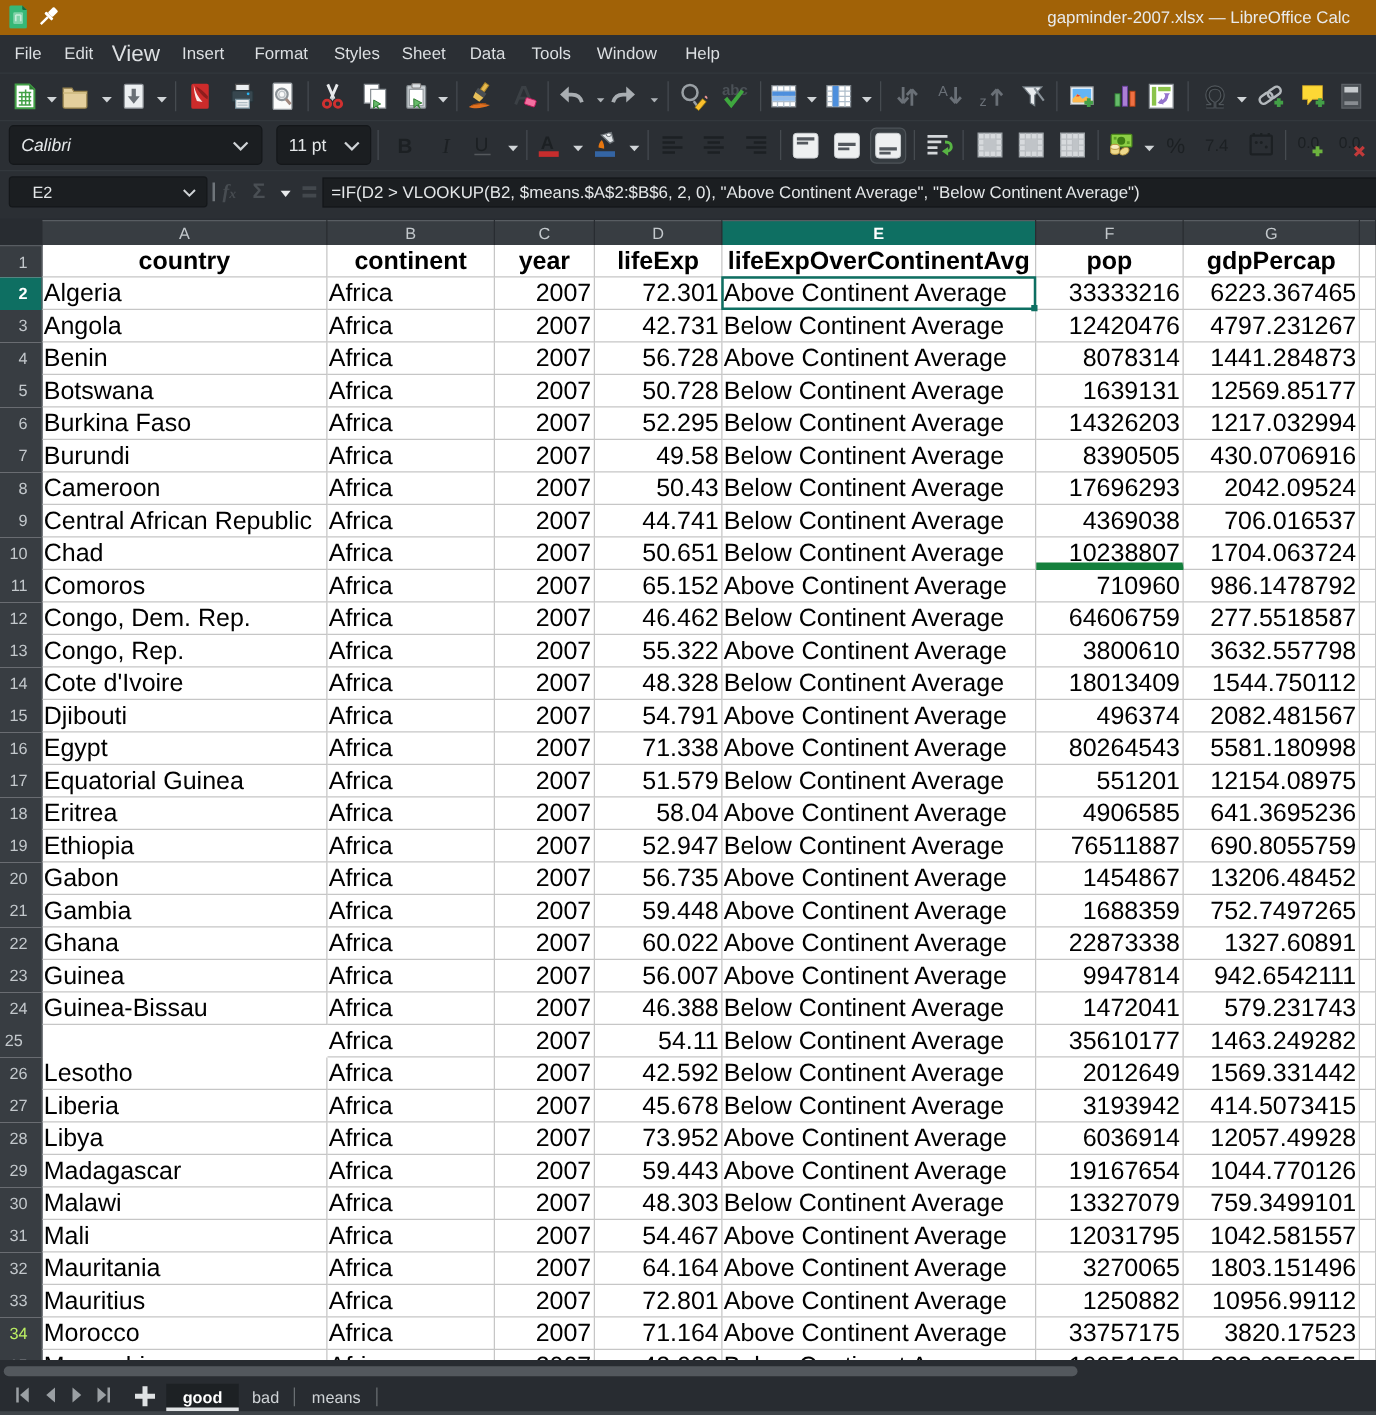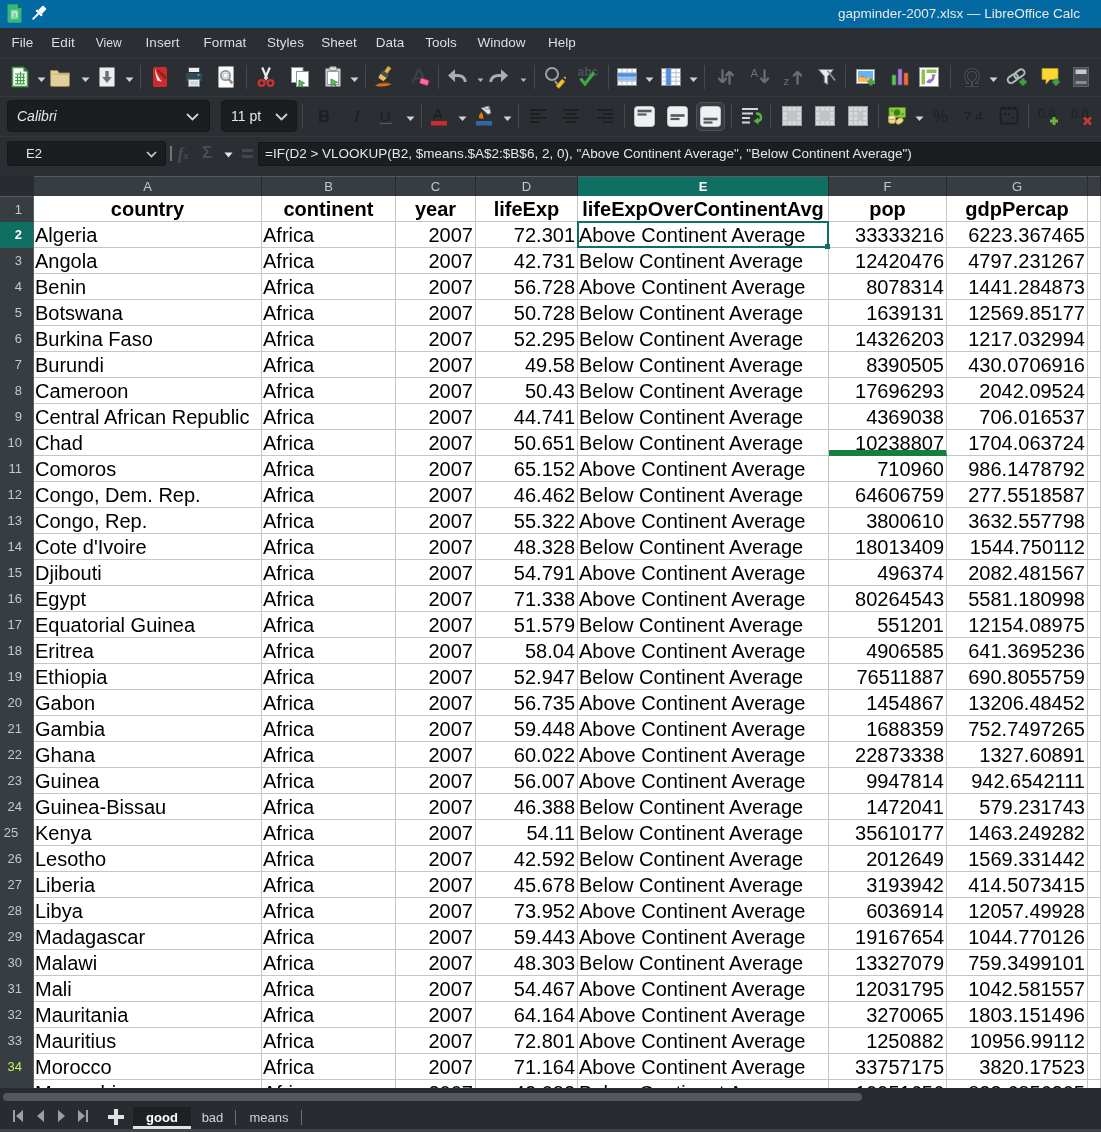--- a/index.html
+++ b/index.html
@@ -1,40 +1,40 @@
 <!DOCTYPE html>
 <html><head><meta charset="utf-8"><style>
 *{margin:0;padding:0;box-sizing:border-box}
 html,body{width:1101px;height:1132px;overflow:hidden;background:#2b2f34;font-family:"Liberation Sans",sans-serif;}
 .abs{position:absolute}
 .cell{position:absolute;overflow:hidden;white-space:nowrap;font-size:20px;color:#000;line-height:26px}
 .r{text-align:right;padding-right:2px}
 .l{text-align:left;padding-left:1px}
 </style></head><body>
 <div class="abs" style="left:0;top:0;width:1101px;height:1132px;background:#2b2f34">
-    <div class="abs" style="left:0;top:0;width:1101px;height:28px;background:#0369a1">
+    <div class="abs" style="left:0;top:0;width:1101px;height:28px;background:#a16207">
 <div class="abs" style="left:6.5px;top:4px"><svg width="15" height="19" viewBox="0 0 15 19" style="">
           <path d="M0.5 1.5A1.2 1.2 0 0 1 1.7 0.3h9.1L14.5 4v13.5a1.2 1.2 0 0 1-1.2 1.2H1.7a1.2 1.2 0 0 1-1.2-1.2z" fill="#36b877"></path>
           <path d="M10.8 0.3L14.5 4h-2.6a1.1 1.1 0 0 1-1.1-1.1z" fill="#156a40"></path>
           <rect x="3.6" y="5.8" width="7.8" height="9.4" rx="1" fill="#88d6ae" opacity="0.9"></rect>
           <path d="M5.6 8h4 M5.6 8v5M9.6 8v5" stroke="#c8ecd9" stroke-width="1.3" fill="none"></path>
         </svg></div>
 <div class="abs" style="left:28px;top:2px"><svg width="22" height="24" viewBox="0 0 22 24" style="">
           <g transform="rotate(45 11 11)">
             <rect x="8.4" y="2.8" width="5.2" height="6.8" rx="1" fill="#fff"></rect>
             <rect x="6.9" y="9.6" width="8.2" height="2.4" rx="0.8" fill="#fff"></rect>
             <path d="M11 12v8" stroke="#fff" stroke-width="1.9"></path>
           </g>
         </svg></div>
 <div class="abs" style="right:21px;top:0;height:28px;line-height:28px;font-size:13.5px;color:#e8eaec">gapminder-2007.xlsx — LibreOffice Calc</div>
 </div>
     <div class="abs" style="left:0;top:28px;width:1101px;height:30px;background:#2b2f34"></div>
     <div class="abs" style="left:22.5px;top:28px;transform:translateX(-50%);height:30px;line-height:30px;font-size:13.5px;color:#dcdfe2">File</div>
     <div class="abs" style="left:63px;top:28px;transform:translateX(-50%);height:30px;line-height:30px;font-size:13.5px;color:#dcdfe2">Edit</div>
-    <div class="abs" style="left:108.7px;top:28px;transform:translateX(-50%);height:30px;line-height:30px;font-size:12px;color:#dcdfe2">View</div>
+    <div class="abs" style="left:108.7px;top:28px;transform:translateX(-50%);height:30px;line-height:30px;font-size:18px;color:#dcdfe2">View</div>
     <div class="abs" style="left:162.5px;top:28px;transform:translateX(-50%);height:30px;line-height:30px;font-size:13.5px;color:#dcdfe2">Insert</div>
     <div class="abs" style="left:225px;top:28px;transform:translateX(-50%);height:30px;line-height:30px;font-size:13.5px;color:#dcdfe2">Format</div>
     <div class="abs" style="left:285.5px;top:28px;transform:translateX(-50%);height:30px;line-height:30px;font-size:13.5px;color:#dcdfe2">Styles</div>
     <div class="abs" style="left:339px;top:28px;transform:translateX(-50%);height:30px;line-height:30px;font-size:13.5px;color:#dcdfe2">Sheet</div>
     <div class="abs" style="left:390px;top:28px;transform:translateX(-50%);height:30px;line-height:30px;font-size:13.5px;color:#dcdfe2">Data</div>
     <div class="abs" style="left:441px;top:28px;transform:translateX(-50%);height:30px;line-height:30px;font-size:13.5px;color:#dcdfe2">Tools</div>
     <div class="abs" style="left:501.5px;top:28px;transform:translateX(-50%);height:30px;line-height:30px;font-size:13.5px;color:#dcdfe2">Window</div>
     <div class="abs" style="left:562px;top:28px;transform:translateX(-50%);height:30px;line-height:30px;font-size:13.5px;color:#dcdfe2">Help</div>
     <div class="abs" style="left:0;top:58px;width:1101px;height:38px;background:#2b2f34;border-top:1px solid #33383d"></div>
     <div style="position:absolute;left:8.0px;top:65.0px;width:24px;height:24px"><svg width="24" height="24" viewBox="0 0 24 24" style="width:24px;height:24px">
@@ -608,21 +608,20 @@
       <div class="abs" style="left:0;top:598px;width:34px;height:26px;background:#383d42;border-right:1px solid #585d62;color:#c3c8cc;font-weight:normal;font-size:13px;text-align:right;padding-right:11px;line-height:26px">24</div>
       <div class="cell l" style="left:34px;top:598px;width:228px;height:26px;border-right:1px solid #c6c6c6;border-bottom:1px solid #c6c6c6">Guinea-Bissau</div>
       <div class="cell l" style="left:262px;top:598px;width:134px;height:26px;border-right:1px solid #c6c6c6;border-bottom:1px solid #c6c6c6">Africa</div>
       <div class="cell r" style="left:396px;top:598px;width:80px;height:26px;border-right:1px solid #c6c6c6;border-bottom:1px solid #c6c6c6">2007</div>
       <div class="cell r" style="left:476px;top:598px;width:102px;height:26px;border-right:1px solid #c6c6c6;border-bottom:1px solid #c6c6c6">46.388</div>
       <div class="cell l" style="left:578px;top:598px;width:251px;height:26px;border-right:1px solid #c6c6c6;border-bottom:1px solid #c6c6c6">Below Continent Average</div>
       <div class="cell r" style="left:829px;top:598px;width:118px;height:26px;border-right:1px solid #c6c6c6;border-bottom:1px solid #c6c6c6">1472041</div>
       <div class="cell r" style="left:947px;top:598px;width:141px;height:26px;border-right:1px solid #c6c6c6;border-bottom:1px solid #c6c6c6">579.231743</div>
       <div class="cell l" style="left:1088px;top:598px;width:13px;height:26px;border-right:1px solid #c6c6c6;border-bottom:1px solid #c6c6c6"></div>
       <div class="abs" style="left:0;top:624px;width:34px;height:26px;background:#383d42;border-right:1px solid #585d62;color:#c3c8cc;font-weight:normal;font-size:13px;text-align:center;padding-right:11px;line-height:26px">25</div>
-      <div class="cell l" style="left:34px;top:624px;width:228px;height:26px;border-right:1px solid #c6c6c6;border-bottom:1px solid #c6c6c6">Kenya</div>
       <div class="cell l" style="left:262px;top:624px;width:134px;height:26px;border-right:1px solid #c6c6c6;border-bottom:1px solid #c6c6c6">Africa</div>
       <div class="cell r" style="left:396px;top:624px;width:80px;height:26px;border-right:1px solid #c6c6c6;border-bottom:1px solid #c6c6c6">2007</div>
       <div class="cell r" style="left:476px;top:624px;width:102px;height:26px;border-right:1px solid #c6c6c6;border-bottom:1px solid #c6c6c6">54.11</div>
       <div class="cell l" style="left:578px;top:624px;width:251px;height:26px;border-right:1px solid #c6c6c6;border-bottom:1px solid #c6c6c6">Below Continent Average</div>
       <div class="cell r" style="left:829px;top:624px;width:118px;height:26px;border-right:1px solid #c6c6c6;border-bottom:1px solid #c6c6c6">35610177</div>
       <div class="cell r" style="left:947px;top:624px;width:141px;height:26px;border-right:1px solid #c6c6c6;border-bottom:1px solid #c6c6c6">1463.249282</div>
       <div class="cell l" style="left:1088px;top:624px;width:13px;height:26px;border-right:1px solid #c6c6c6;border-bottom:1px solid #c6c6c6"></div>
       <div class="abs" style="left:0;top:650px;width:34px;height:26px;background:#383d42;border-right:1px solid #585d62;color:#c3c8cc;font-weight:normal;font-size:13px;text-align:right;padding-right:11px;line-height:26px">26</div>
       <div class="cell l" style="left:34px;top:650px;width:228px;height:26px;border-right:1px solid #c6c6c6;border-bottom:1px solid #c6c6c6">Lesotho</div>
       <div class="cell l" style="left:262px;top:650px;width:134px;height:26px;border-right:1px solid #c6c6c6;border-bottom:1px solid #c6c6c6">Africa</div>

